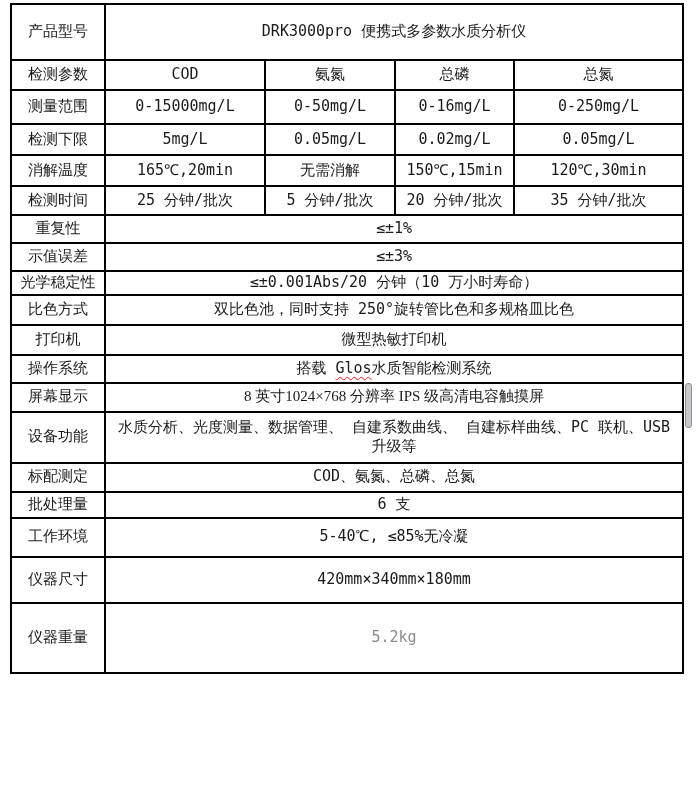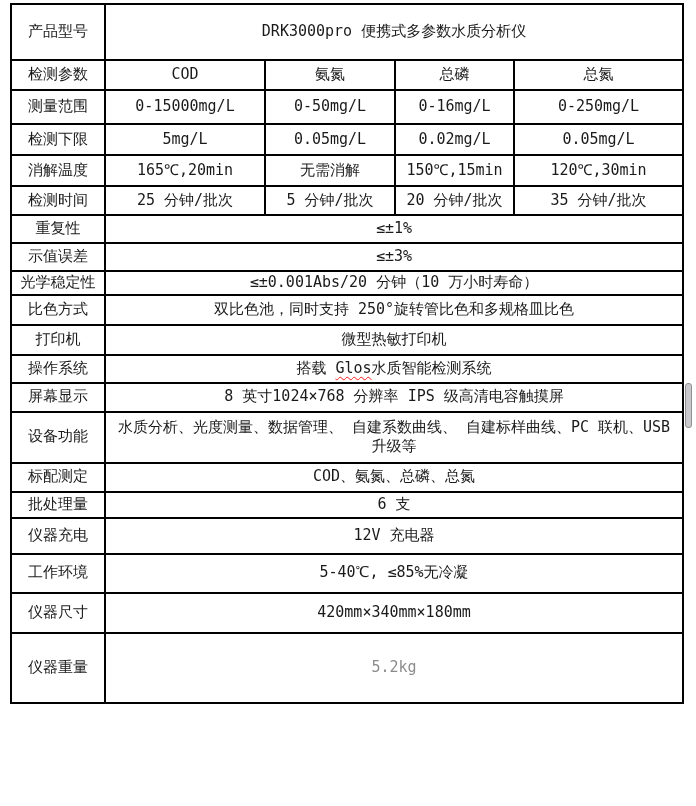--- a/index.html
+++ b/index.html
@@ -127,45 +127,41 @@
           <td colspan="4">双比色池，同时支持 250°旋转管比色和多规格皿比色</td>
         </tr>
         <tr style="height: 30px;">
           <td class="row-label">打印机</td>
           <td colspan="4">微型热敏打印机</td>
         </tr>
         <tr style="height: 28px;">
           <td class="row-label">操作系统</td>
           <td colspan="4"><span>搭载 </span><span class="spell-wavy">Glos</span><span>水质智能检测系统</span></td>
         </tr>
-        <tr style="height: 29px;">
+        <tr style="height: 29px; font-family: Liberation Serif, serif;">
           <td class="row-label">屏幕显示</td>
           <td colspan="4">8 英寸1024×768 分辨率 IPS 级高清电容触摸屏</td>
         </tr>
         <tr style="height: 51px;">
           <td class="row-label">设备功能</td>
           <td colspan="4" class="cell-left">水质分析、光度测量、数据管理、 自建系数曲线、 自建标样曲线、PC 联机、USB 升级等</td>
         </tr>
         <tr style="height: 29px;">
           <td class="row-label">标配测定</td>
           <td colspan="4">COD、氨氮、总磷、总氮</td>
         </tr>
         <tr style="height: 26px;">
           <td class="row-label">批处理量</td>
           <td colspan="4">6 支</td>
         </tr>
-        <tr style="height: 36px;">
-          <td class="row-label">仪器充电</td>
-          <td colspan="4">12V 充电器</td>
-        </tr>
         <tr style="height: 39px;">
           <td class="row-label">工作环境</td>
           <td colspan="4">5-40℃, ≤85%无冷凝</td>
         </tr>
-        <tr style="height: 40px; border-radius: 9px;">
+        <tr style="height: 46px; border-radius: 9px;">
           <td class="row-label valign-top">仪器尺寸</td>
           <td colspan="4" class="valign-top">420mm×340mm×180mm</td>
         </tr>
         <tr style="height: 70px;">
           <td class="row-label valign-top">仪器重量</td>
           <td colspan="4" class="cell-muted valign-top">5.2kg</td>
         </tr>
       </tbody>
   </table>
 

